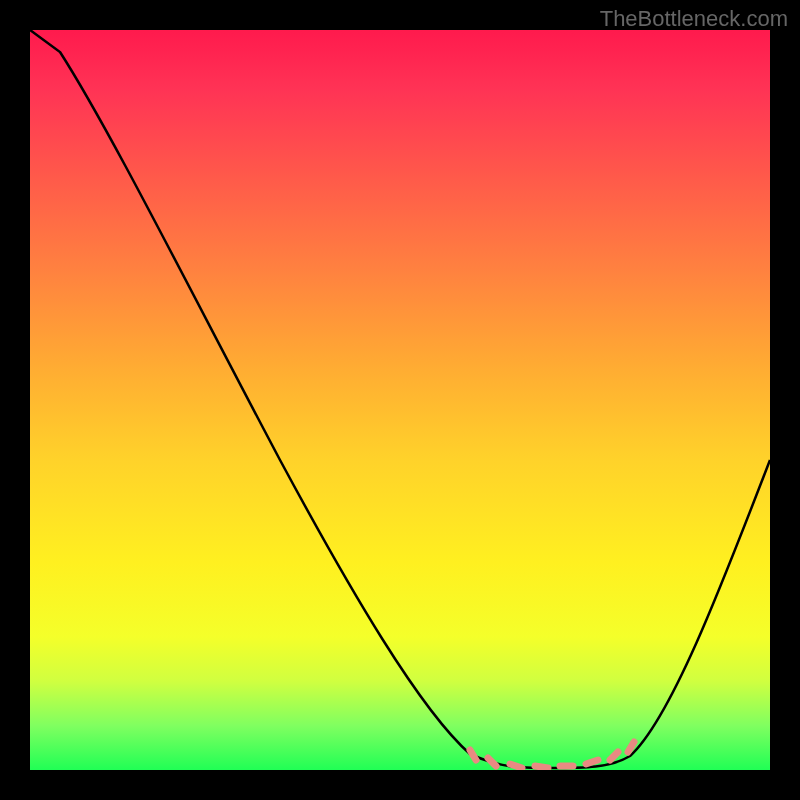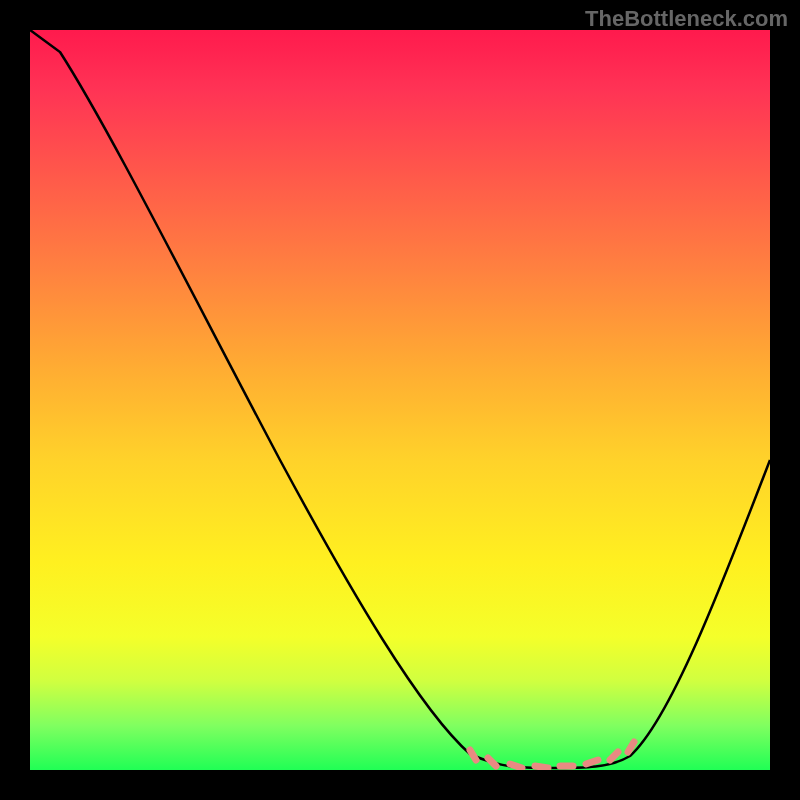--- a/index.html
+++ b/index.html
@@ -10,21 +10,21 @@
     position: relative;
     font-family: Arial, sans-serif;
     overflow: hidden;
   }
   .watermark {
     position: absolute;
     top: 6px;
     right: 12px;
     color: #666;
     font-size: 22px;
-    font-weight: 700;
+    font-weight: 400;
     z-index: 10;
   }
   .plot-area {
     position: absolute;
     left: 30px;
     top: 30px;
     width: 740px;
     height: 740px;
     background: linear-gradient(to bottom,
       #ff1a4d 0%,

